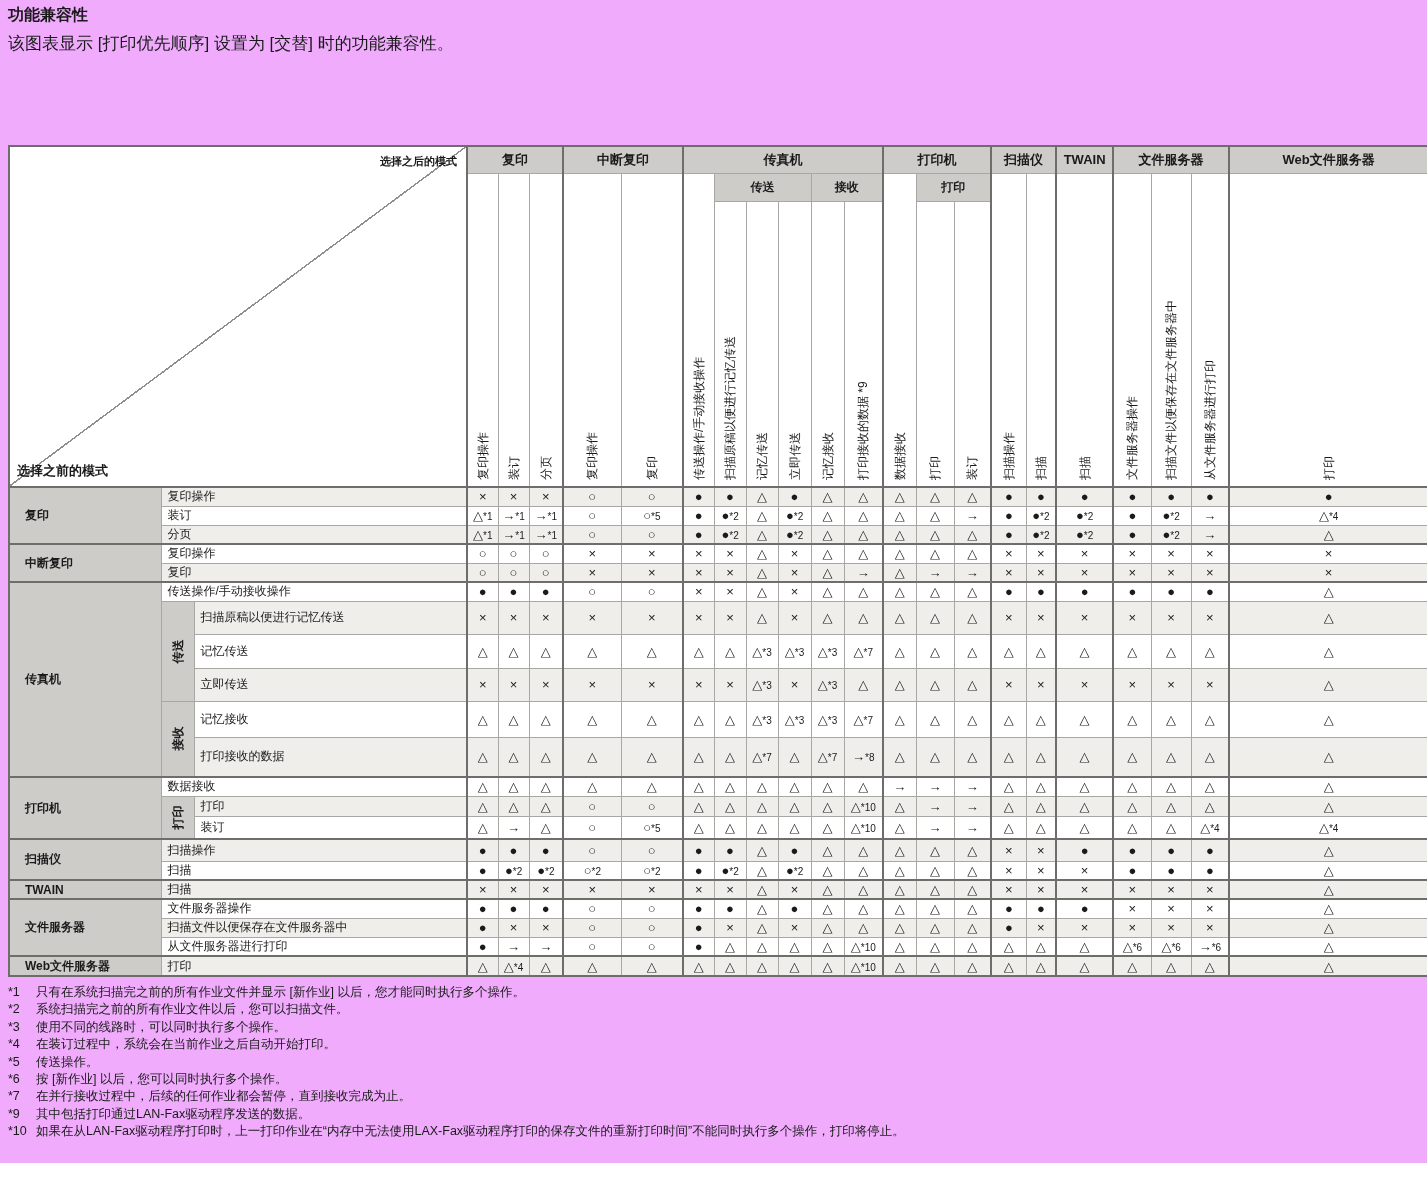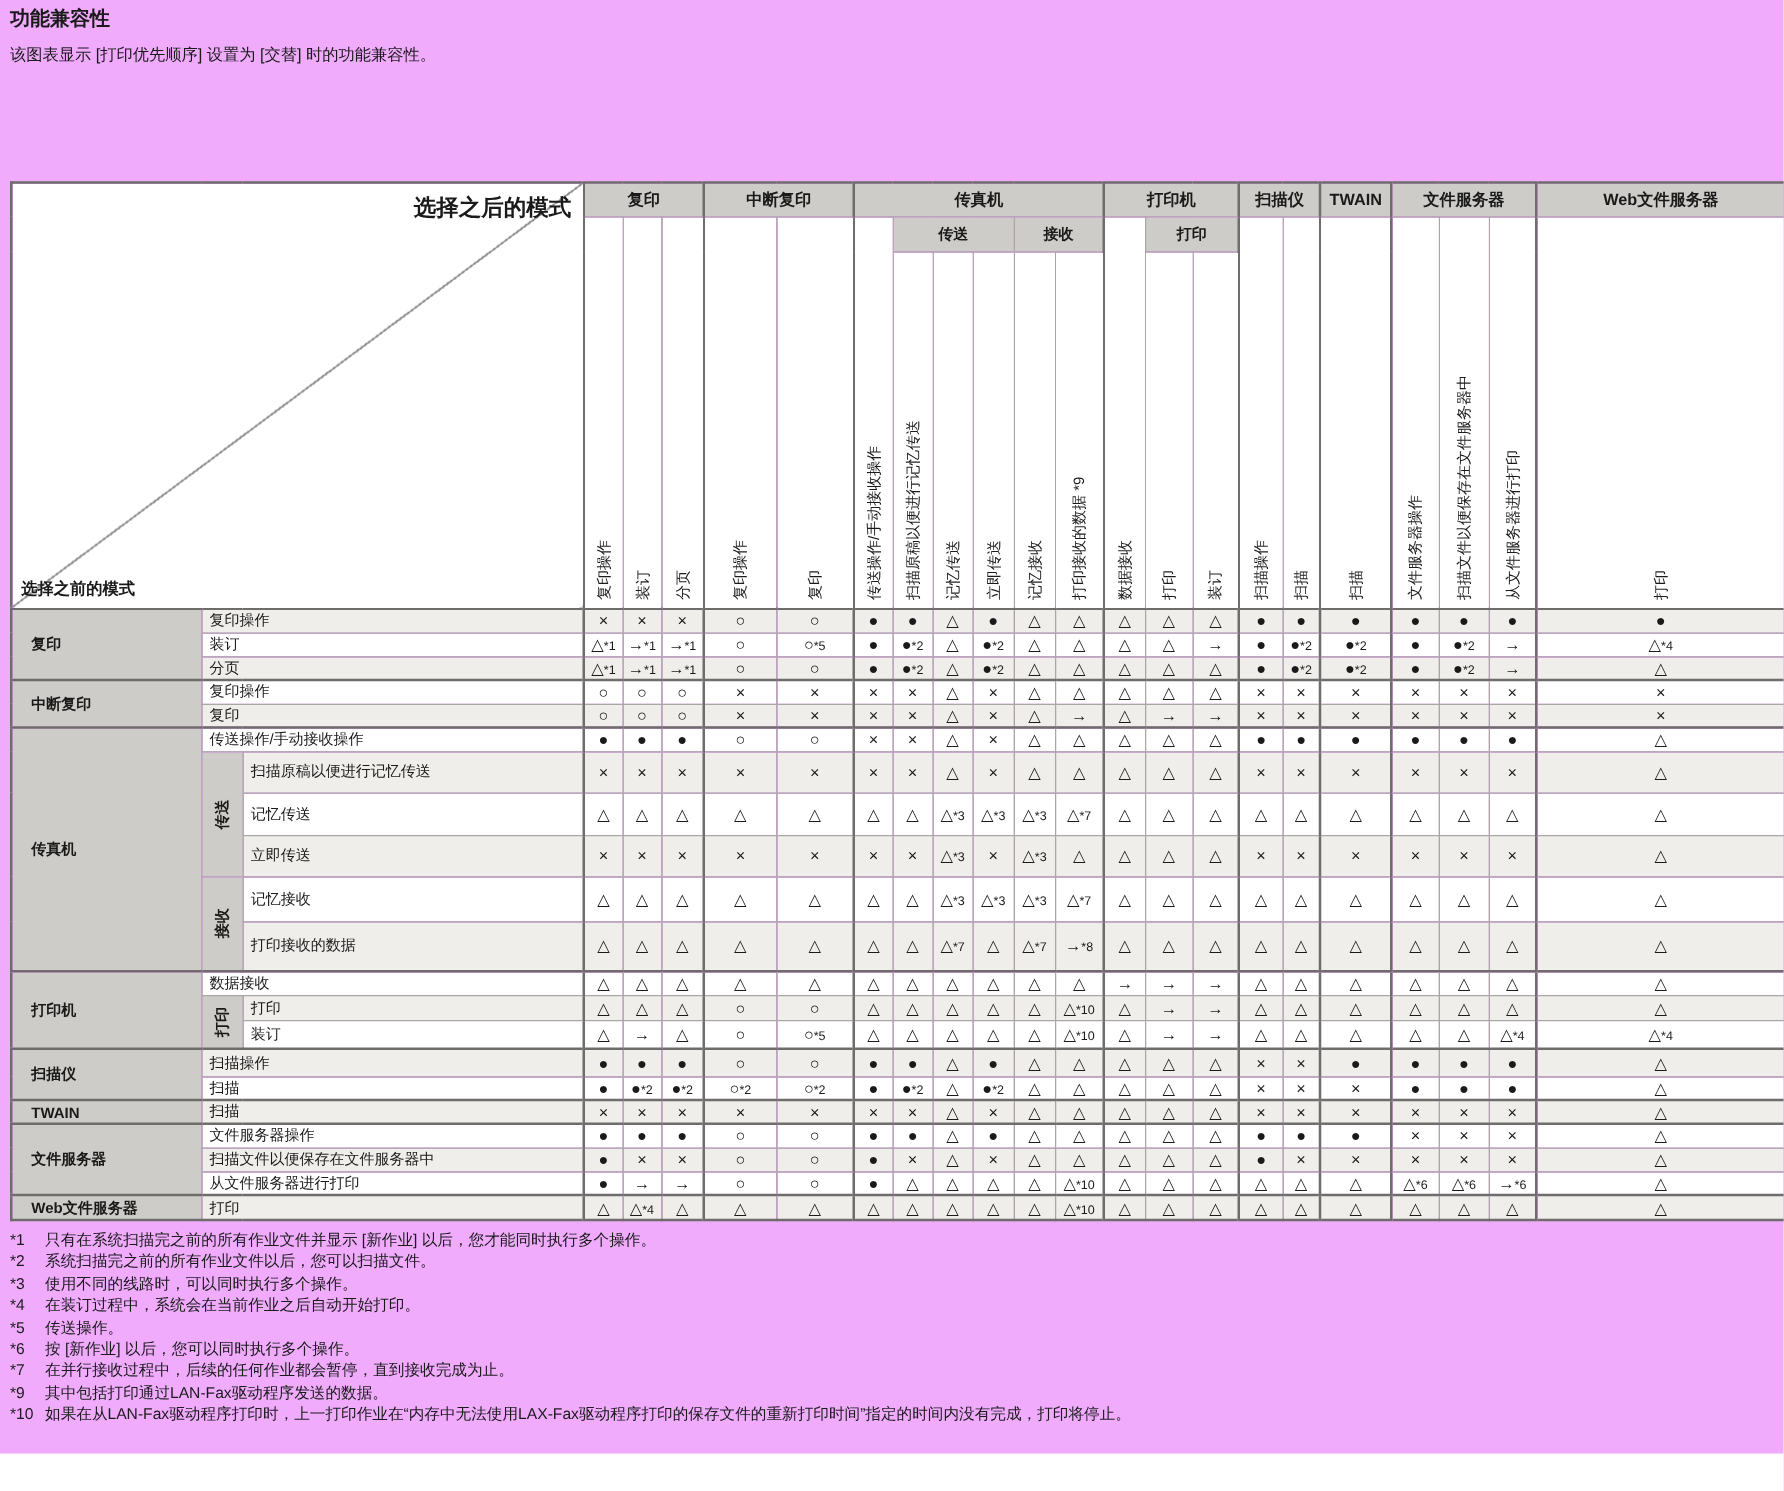--- a/index.html
+++ b/index.html
@@ -1,34 +1,34 @@
 <!DOCTYPE html>
 <html><head>
 <meta charset="utf-8">
 <style>
   html,body{margin:0;padding:0;background:#fff}
   #doc{position:relative;width:1427px;height:1163px;background:#f0abfc;overflow:hidden;
        font-family:Liberation Sans, sans-serif;color:#1a1a1a}
   #title{position:absolute;left:8px;top:5px;font-size:16px;font-weight:bold;margin:0}
-  #intro-block{position:absolute;left:8px;top:35px;font-size:13px;line-height:18.2px}
+  #intro-block{position:absolute;left:8px;top:35px;font-size:17px;line-height:18.2px}
   .legend-line{white-space:nowrap}
   #tablewrap{position:absolute;left:8px;top:145px}
   table{border-collapse:collapse;table-layout:fixed;width:1419px;border:2px solid #6e6d6b}
   th,td{border:1px solid #a8a7a4;padding:0;overflow:hidden}
   thead th{background:#cdccc9;font-weight:bold;font-size:13px}
   th.h1{font-size:13px}
   th.rot{background:#fff;position:relative}
   .vl{position:absolute;top:calc(100% - 6px);left:calc(50% - 7px);transform-origin:0 0;
       transform:rotate(-90deg);white-space:nowrap;font-size:12px;font-weight:normal;line-height:14px}
   th.subbox{font-size:12px}
   .hr1{height:27px}.hr2{height:28px}.hr3{height:286px}
   th.corner{background-color:#fff;position:relative;
     background-image:linear-gradient(to bottom right,transparent 0,transparent calc(50% - 1px),
       #8f8e8c calc(50% - 1px),#8f8e8c calc(50% + 0.5px),transparent calc(50% + 0.5px),transparent 100%)}
-  .c-after{position:absolute;top:7px;right:9px;font-size:18px;font-weight:bold}
+  .c-after{position:absolute;top:7px;right:9px;font-size:11px;font-weight:bold}
   .c-before{position:absolute;bottom:6px;left:7px;font-size:13px;font-weight:bold}
   tbody td{font-size:13px;background:#fff}
   tr.shade td{background:#efeeeb}
   td.op{font-size:12px;text-align:left;padding:0 4px 0 6px;white-space:nowrap}
   td.cell{text-align:center}
   .sym{font-size:13px}
   .note{font-size:10px}
   tbody td.glab{background:#cdccc9;font-weight:bold;font-size:12px;text-align:left;padding-left:15px;white-space:nowrap}
   tbody td.vsub{background:#cdccc9;text-align:center;vertical-align:middle;font-weight:bold;font-size:12px}
   .vsub-inner{transform:rotate(-90deg);white-space:nowrap}
@@ -688,16 +688,16 @@
   </div>
   <div id="footnotes">
       <div class="fn"><span class="mark">*1</span><span>只有在系统扫描完之前的所有作业文件并显示 [新作业] 以后，您才能同时执行多个操作。</span></div>
       <div class="fn"><span class="mark">*2</span><span>系统扫描完之前的所有作业文件以后，您可以扫描文件。</span></div>
       <div class="fn"><span class="mark">*3</span><span>使用不同的线路时，可以同时执行多个操作。</span></div>
       <div class="fn"><span class="mark">*4</span><span>在装订过程中，系统会在当前作业之后自动开始打印。</span></div>
       <div class="fn"><span class="mark">*5</span><span>传送操作。</span></div>
       <div class="fn"><span class="mark">*6</span><span>按 [新作业] 以后，您可以同时执行多个操作。</span></div>
       <div class="fn"><span class="mark">*7</span><span>在并行接收过程中，后续的任何作业都会暂停，直到接收完成为止。</span></div>
       <div class="fn"><span class="mark">*9</span><span>其中包括打印通过LAN-Fax驱动程序发送的数据。</span></div>
-      <div class="fn"><span class="mark">*10</span><span>如果在从LAN-Fax驱动程序打印时，上一打印作业在“内存中无法使用LAX-Fax驱动程序打印的保存文件的重新打印时间”指定的时间内没有完成，打印将停止。</span></div>
+      <div class="fn"><span class="mark">*10</span><span>如果在从LAN-Fax驱动程序打印时，上一打印作业在“内存中无法使用LAX-Fax驱动程序打印的保存文件的重新打印时间”不能同时执行多个操作，打印将停止。</span></div>
     </div>
   <div id="doc-code">DDH001</div>
 </div>
 
 </body></html>

